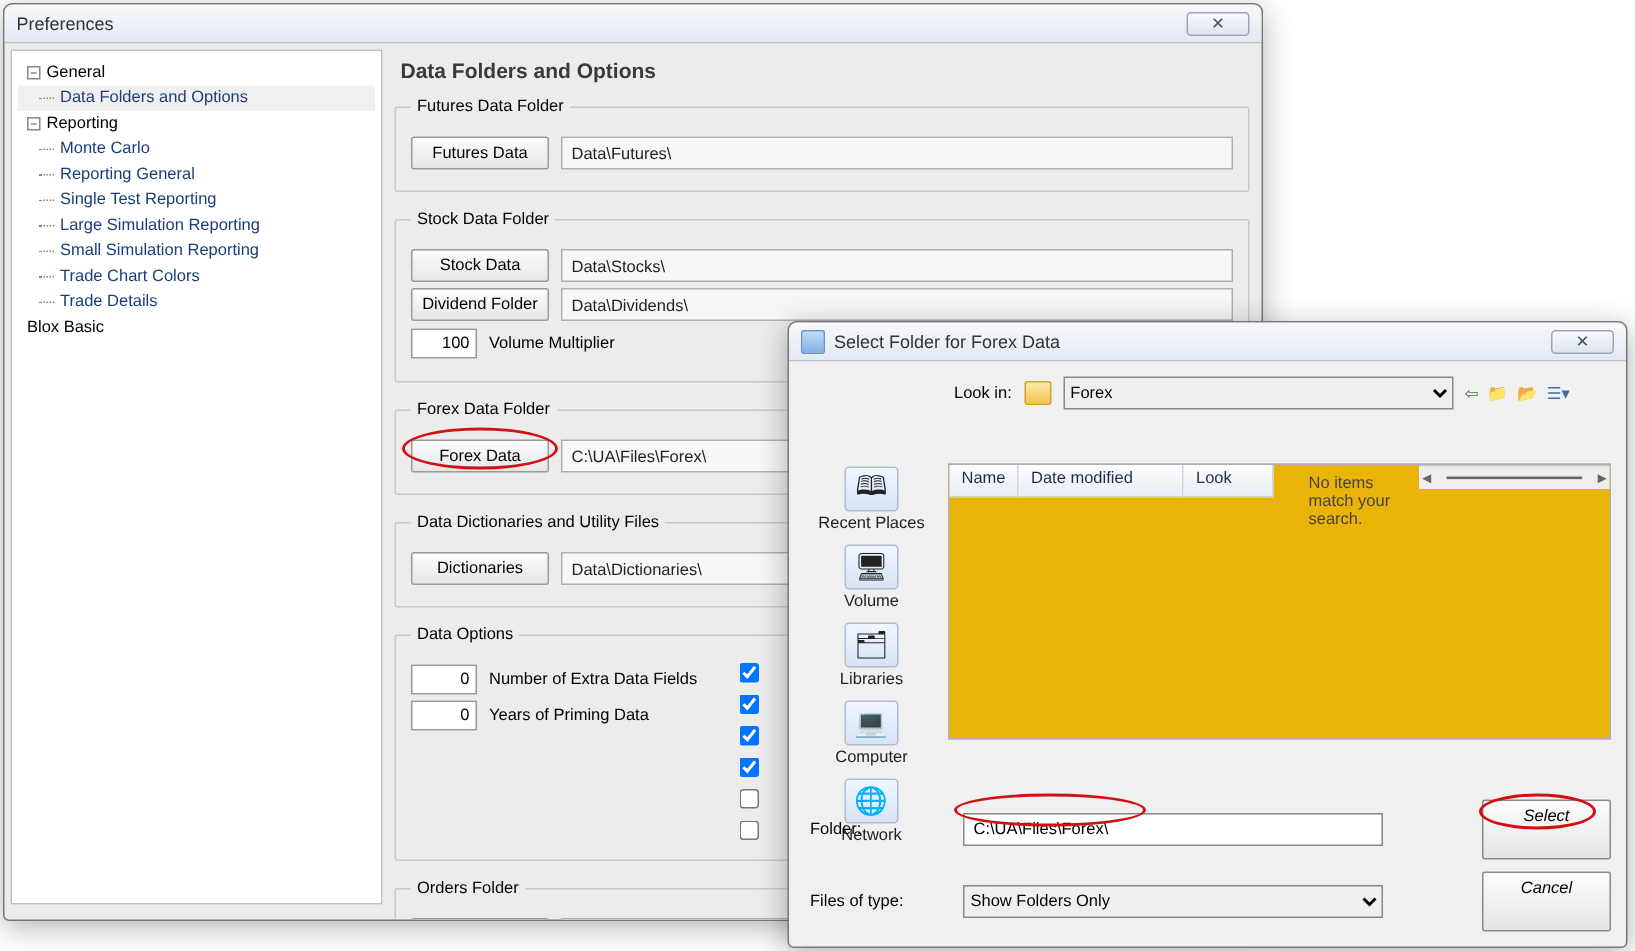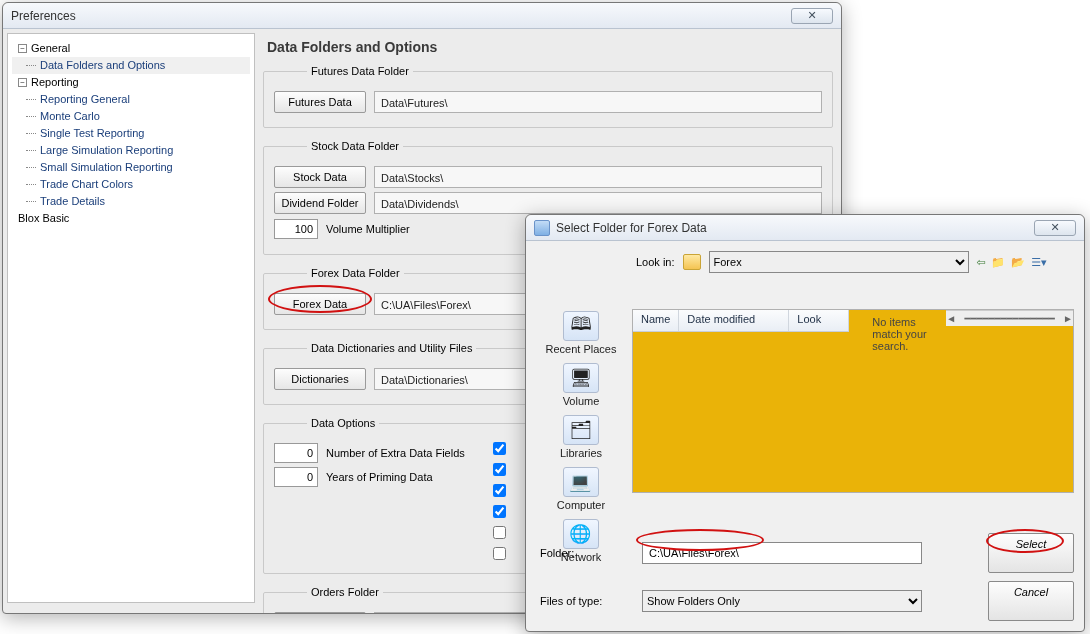--- a/index.html
+++ b/index.html
@@ -38,21 +38,21 @@
   .tree-row a { color: #1a3e7a; text-decoration: none; cursor:pointer; }
   .tree-row .plain { color:#000; }
 
   #prefs .content { flex:1; padding: 6px 8px 8px 4px; overflow:hidden; }
   .page-title { font-weight: bold; font-size: 14px; color:#3a3a3a; margin: 4px 0 10px 4px; }
 
   fieldset.group {
     border: 1px solid #c9c9c9; border-radius: 2px;
     margin: 0 0 12px 0; padding: 10px 10px 10px 10px;
   }
-  fieldset.group > legend { padding: 0 4px; color:#000;margin-left:33px; }
+  fieldset.group > legend { padding: 0 4px; color:#000; }
 
   .row { display:flex; align-items:center; gap:8px; margin: 4px 0; }
   .btn {
     min-width: 92px; height: 22px; border:1px solid #9a9a9a;
     background: linear-gradient(#fdfdfd,#e6e6e6); text-align:center;
     line-height:20px; border-radius:2px; cursor:pointer;
   }
   .readfield {
     flex:1; height:22px; border:1px solid #b0b0b0; background:#f7f7f7;
     padding: 2px 6px; line-height:18px; color:#222;
@@ -112,24 +112,24 @@
         <span class="plain">General</span>
       </div>
       <div class="tree-row child selected">
         <a>Data Folders and Options</a>
       </div>
       <div class="tree-row">
         <span class="exp">−</span>
         <span class="plain">Reporting</span>
       </div>
       <div class="tree-row child">
+          <a>Monte Carlo</a>
+        </div>
+      <div class="tree-row child">
           <a>Reporting General</a>
-        </div>
-      <div class="tree-row child">
-          <a>Monte Carlo</a>
         </div>
       <div class="tree-row child">
           <a>Single Test Reporting</a>
         </div>
       <div class="tree-row child">
           <a>Large Simulation Reporting</a>
         </div>
       <div class="tree-row child">
           <a>Small Simulation Reporting</a>
         </div>

